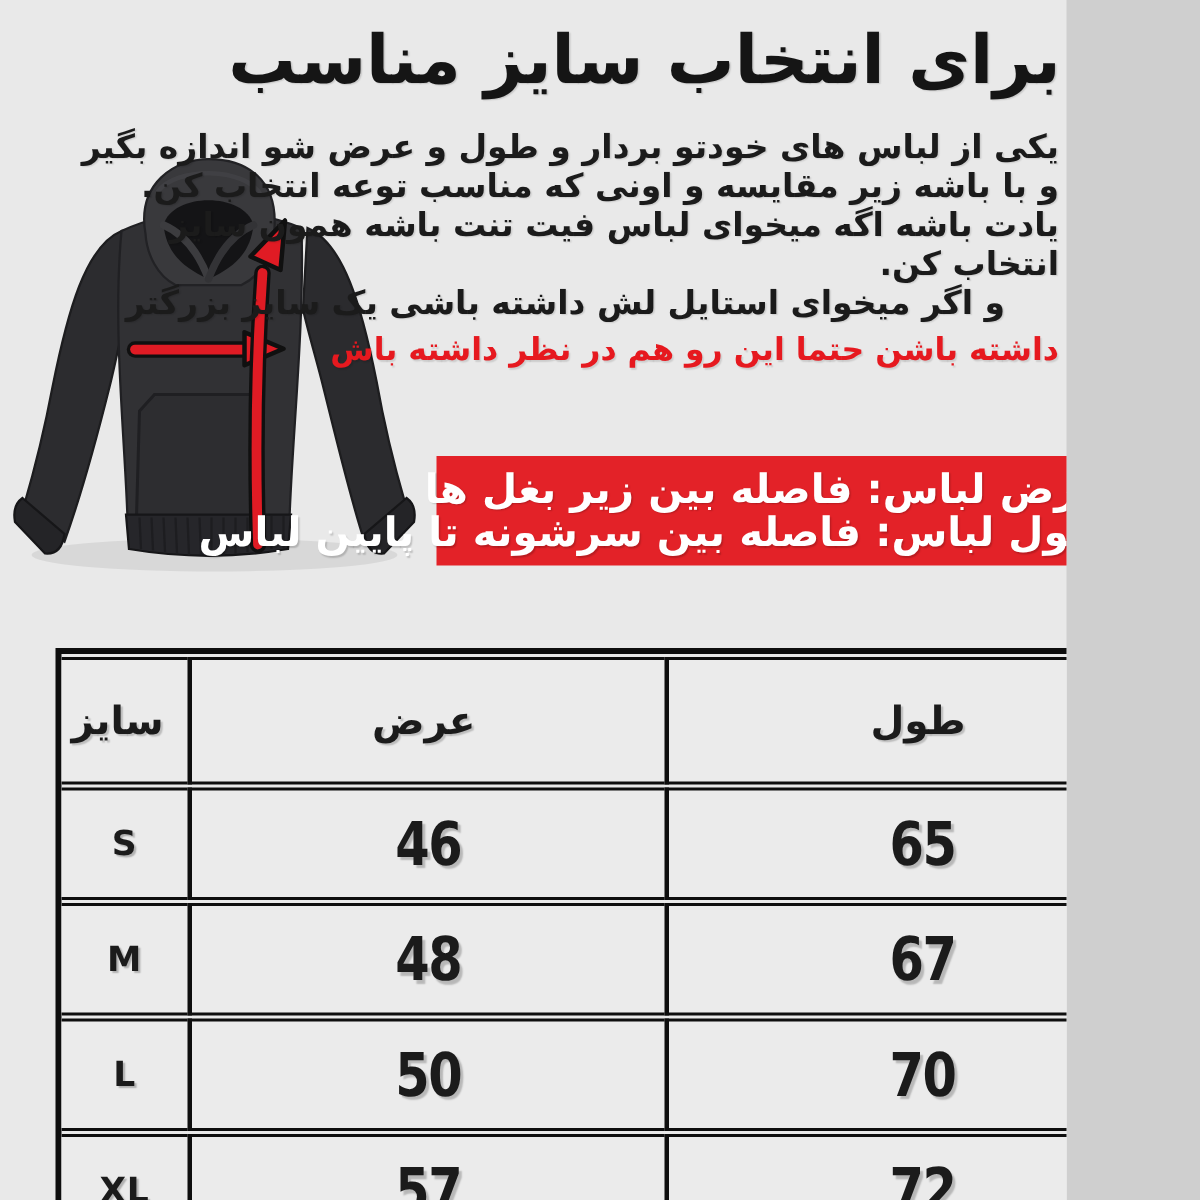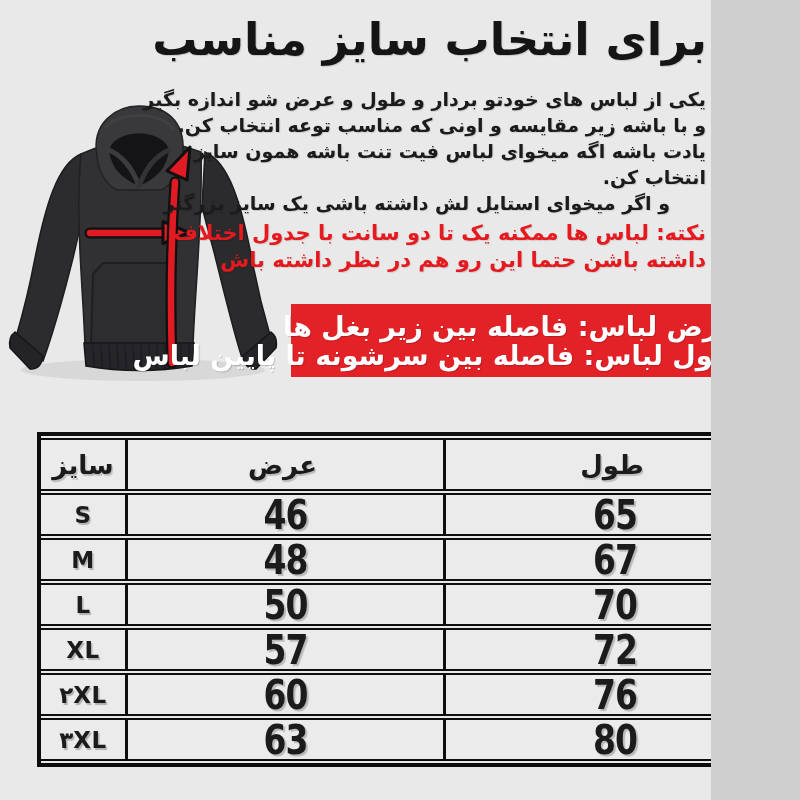--- a/index.html
+++ b/index.html
@@ -13,21 +13,21 @@
   .title{
     position:absolute;top:12px;left:238px;right:4px;
     direction:rtl;text-align:center;
     font-size:45px;font-weight:bold;color:#151515;line-height:1.25;
     text-shadow:1px 1px 1px rgba(0,0,0,.15);
     white-space:nowrap;
   }
   .intro{
     position:absolute;top:86px;left:240px;right:5px;
     direction:rtl;text-align:right;
-    font-size:19px;font-weight:bold;color:#1b1b1b;line-height:26px;
+    font-size:22px;font-weight:bold;color:#1b1b1b;line-height:26px;
     text-shadow:1px 1px 1px rgba(0,0,0,.12);
   }
   .intro .line{white-space:nowrap;}
   .intro .line:last-child{padding-left:36px;text-align:left;direction:rtl;text-align:right;padding-right:0;margin-left:0;transform:translateX(-36px);}
   .note{
     position:absolute;top:220px;left:240px;right:5px;
     direction:rtl;text-align:right;
     font-size:21px;font-weight:bold;color:#e6191f;line-height:27px;
     text-shadow:1px 1px 1px rgba(0,0,0,.12);
   }
@@ -47,21 +47,21 @@
   .size-table{
     position:absolute;left:37px;top:432px;width:750px;
     border:4px solid #0e0e0e;
     border-collapse:separate;border-spacing:0 2.5px;
     background:#e9e9e9;
     table-layout:fixed;
   }
   .size-table th,.size-table td{
     border-top:2.5px solid #0e0e0e;border-bottom:2.5px solid #0e0e0e;
     text-align:center;vertical-align:middle;color:#1b1b1b;
-    background:#ebebeb;padding:0;margin-top:10px;
+    background:#ebebeb;padding:16px;margin-top:10px;
   }
   .size-table th:nth-child(n+2),.size-table td:nth-child(n+2){border-left:3.5px solid #0e0e0e;}
   .size-table th{height:49px;font-size:26px;font-weight:bold;direction:rtl;text-shadow:1.5px 1.5px 1px rgba(0,0,0,.2);}
   .size-table td{height:37px;}
   .cell-size{font-size:23px;font-weight:bold;letter-spacing:.5px;text-shadow:1.5px 1.5px 1px rgba(0,0,0,.25);}
   .cell-num{font-size:33px;font-weight:bold;}
   .cell-num .num{
     display:inline-block;transform:scaleY(1.22);letter-spacing:-1px;
     text-shadow:2px 2px 1px rgba(0,0,0,.22);
   }
@@ -124,21 +124,20 @@
 
   <div class="intro">
     <div class="line">یکی از لباس های خودتو بردار و طول و عرض شو اندازه بگیر</div>
     <div class="line">و با باشه زیر مقایسه و اونی که مناسب توعه انتخاب کن.</div>
     <div class="line">یادت باشه اگه میخوای لباس فیت تنت باشه همون سایز</div>
     <div class="line">انتخاب کن.</div>
     <div class="line">و اگر میخوای استایل لش داشته باشی یک سایز بزرگتر</div>
   </div>
 
   <div class="note">
-    <div class="line">نکته: لباس ها ممکنه یک تا دو سانت با جدول اختلاف</div>
     <div class="line">داشته باشن حتما این رو هم در نظر داشته باش</div>
   </div>
 
   <div class="banner">
     <div class="line">عرض لباس: فاصله بین زیر بغل ها</div>
     <div class="line">طول لباس: فاصله بین سرشونه تا پایین لباس</div>
   </div>
 
   <table class="size-table">
     <colgroup>

